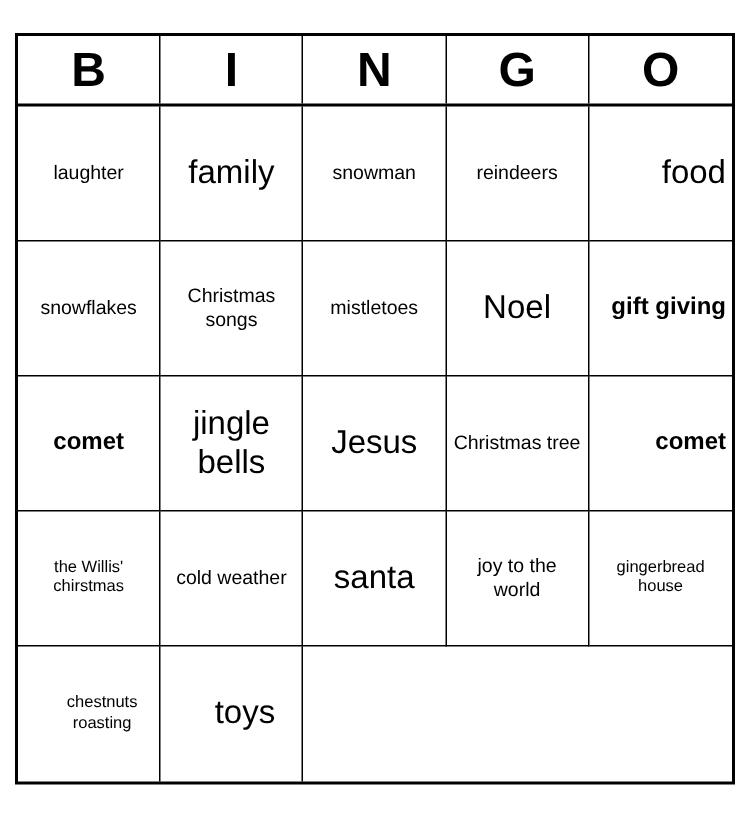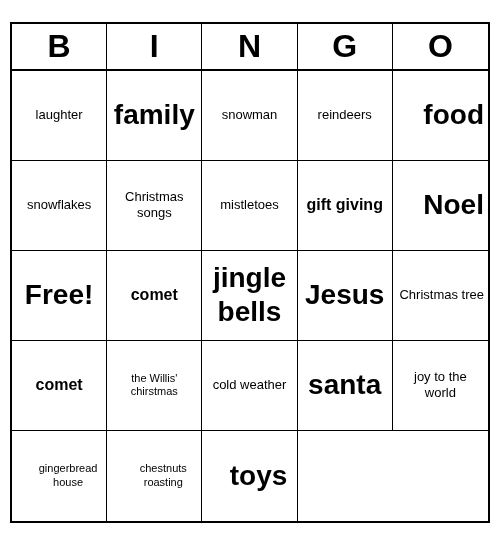--- a/index.html
+++ b/index.html
@@ -67,22 +67,22 @@
     .bingo-cell:nth-child(n+21) {
       border-bottom: none;
       padding-left: 22px;
     }
 
     .cell-text {
       line-height: 1.2;
     }
 
     .large {
-      font-size: 28px;
-      font-weight: bold;
+      font-size: 22px;
+      font-weight: normal;
     }
 
     .medium {
       font-size: 16px;
       font-weight: bold;
     }
 
     .small {
       font-size: 13px;
     }
@@ -121,27 +121,24 @@
       <div class="bingo-cell">
         <span class="cell-text small">snowflakes</span>
       </div>
       <div class="bingo-cell">
         <span class="cell-text small">Christmas songs</span>
       </div>
       <div class="bingo-cell">
         <span class="cell-text small">mistletoes</span>
       </div>
       <div class="bingo-cell">
-        <span class="cell-text medium">gift giving</span>
-      </div>
-      <div class="bingo-cell">
         <span class="cell-text large">Noel</span>
       </div>
       <div class="bingo-cell">
-        <span class="cell-text large">Free!</span>
+        <span class="cell-text medium">gift giving</span>
       </div>
       <div class="bingo-cell">
         <span class="cell-text medium">comet</span>
       </div>
       <div class="bingo-cell">
         <span class="cell-text large">jingle bells</span>
       </div>
       <div class="bingo-cell">
         <span class="cell-text large">Jesus</span>
       </div>

